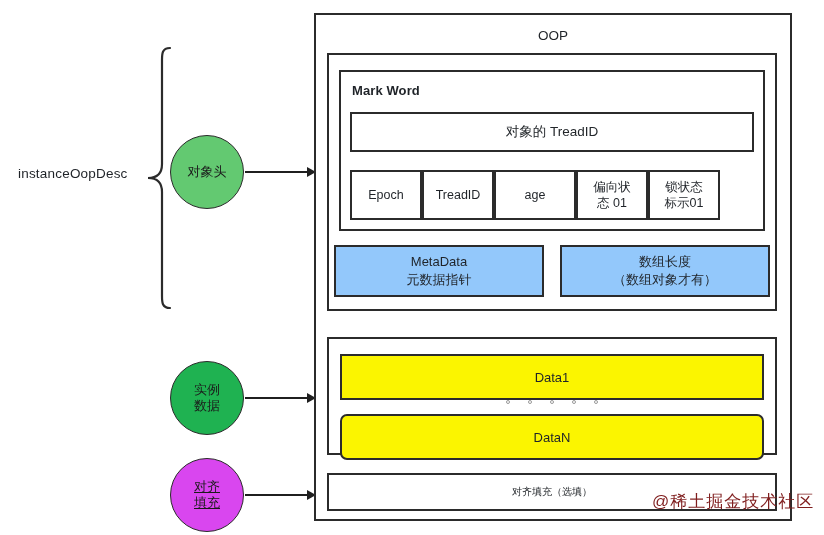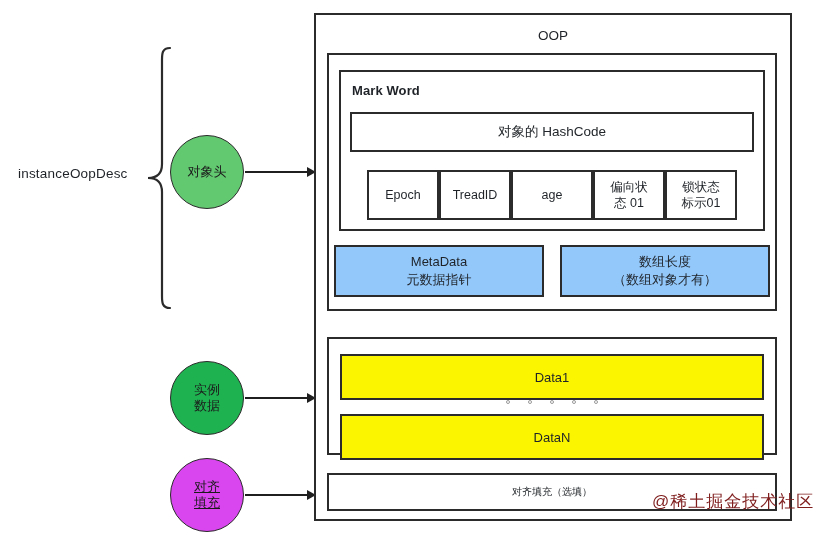--- a/index.html
+++ b/index.html
@@ -63,21 +63,21 @@
   .markword{left:339px;top:70px;width:426px;height:161px;}
   .mw-title{
     position:absolute;left:352px;top:83px;
     font-size:13px;color:#1f2328;font-weight:600;letter-spacing:.1px;
   }
 
   .hashcode{left:350px;top:112px;width:404px;height:40px;
     display:flex;align-items:center;justify-content:center;font-size:13.5px;}
 
   .mwrow{position:absolute;left:350px;top:170px;width:404px;height:50px;
-    display:flex;justify-content:center;}
+    display:flex;justify-content:flex-start;}
   .mwcell{
     box-sizing:border-box;background:#fff;border:2px solid #2b2b2b;
     height:50px;display:flex;align-items:center;justify-content:center;
     text-align:center;font-size:12.5px;line-height:1.3;color:#1f2328;
   }
   .mwcell.w1{width:72px;}
   .mwcell.w2{width:72px;}
   .mwcell.w3{width:82px;}
   .mwcell.w4{width:72px;}
   .mwcell.w5{width:72px;}
@@ -92,21 +92,21 @@
   }
 
   .data-group{left:327px;top:337px;width:450px;height:118px;}
   .ybox{
     position:absolute;left:340px;width:424px;height:46px;
     box-sizing:border-box;background:#fbf500;border:2px solid #2b2b2b;
     display:flex;align-items:center;justify-content:center;
     font-size:13px;color:#1f2328;
   }
   .y1{top:354px;}
-  .y2{top:414px;}
+  .y2{top:414px;border-radius:7px;}
   .dots{position:absolute;left:340px;top:396px;width:424px;height:12px;
     display:flex;align-items:center;justify-content:center;gap:18px;}
   .dot{width:4px;height:4px;border-radius:50%;border:1px solid #9a9a9a;background:#fff;box-sizing:border-box;}
 
   .align-box{left:327px;top:473px;width:450px;height:38px;
     display:flex;align-items:center;justify-content:center;font-size:10px;}
 
   
   .watermark{
     position:absolute;left:652px;top:490px;
@@ -151,21 +151,21 @@
 
   <div class="bx oop-outer"></div>
   <div class="oop-title">OOP</div>
 
   <div class="bx header-group"></div>
 
   <div class="bx markword"></div>
   <div class="mw-title">Mark Word</div>
 
   <div class="bx hashcode">
-    <span>对象的 HashCode</span>
+    <span>对象的 TreadID</span>
   </div>
 
   <div class="mwrow">
     <div class="mwcell w1">
       <div><span>Epoch</span></div>
     </div>
     <div class="mwcell w2">
       <div><span>TreadID</span></div>
     </div>
     <div class="mwcell w3">

